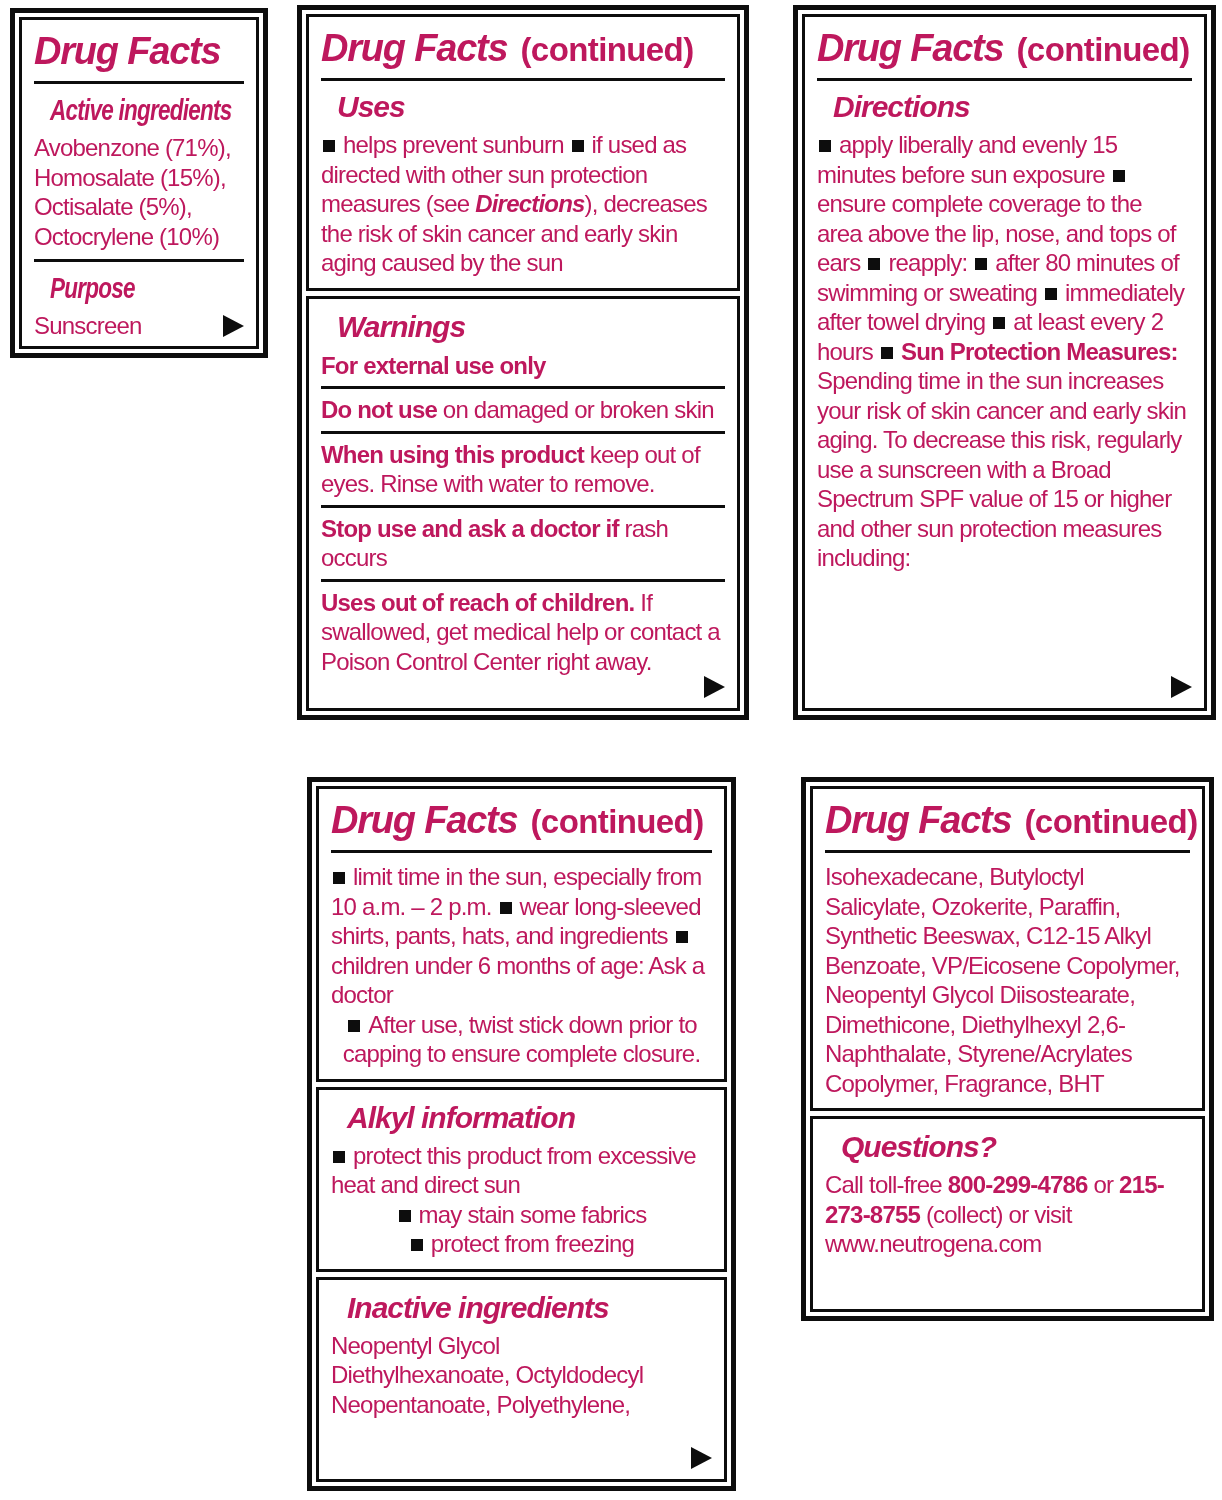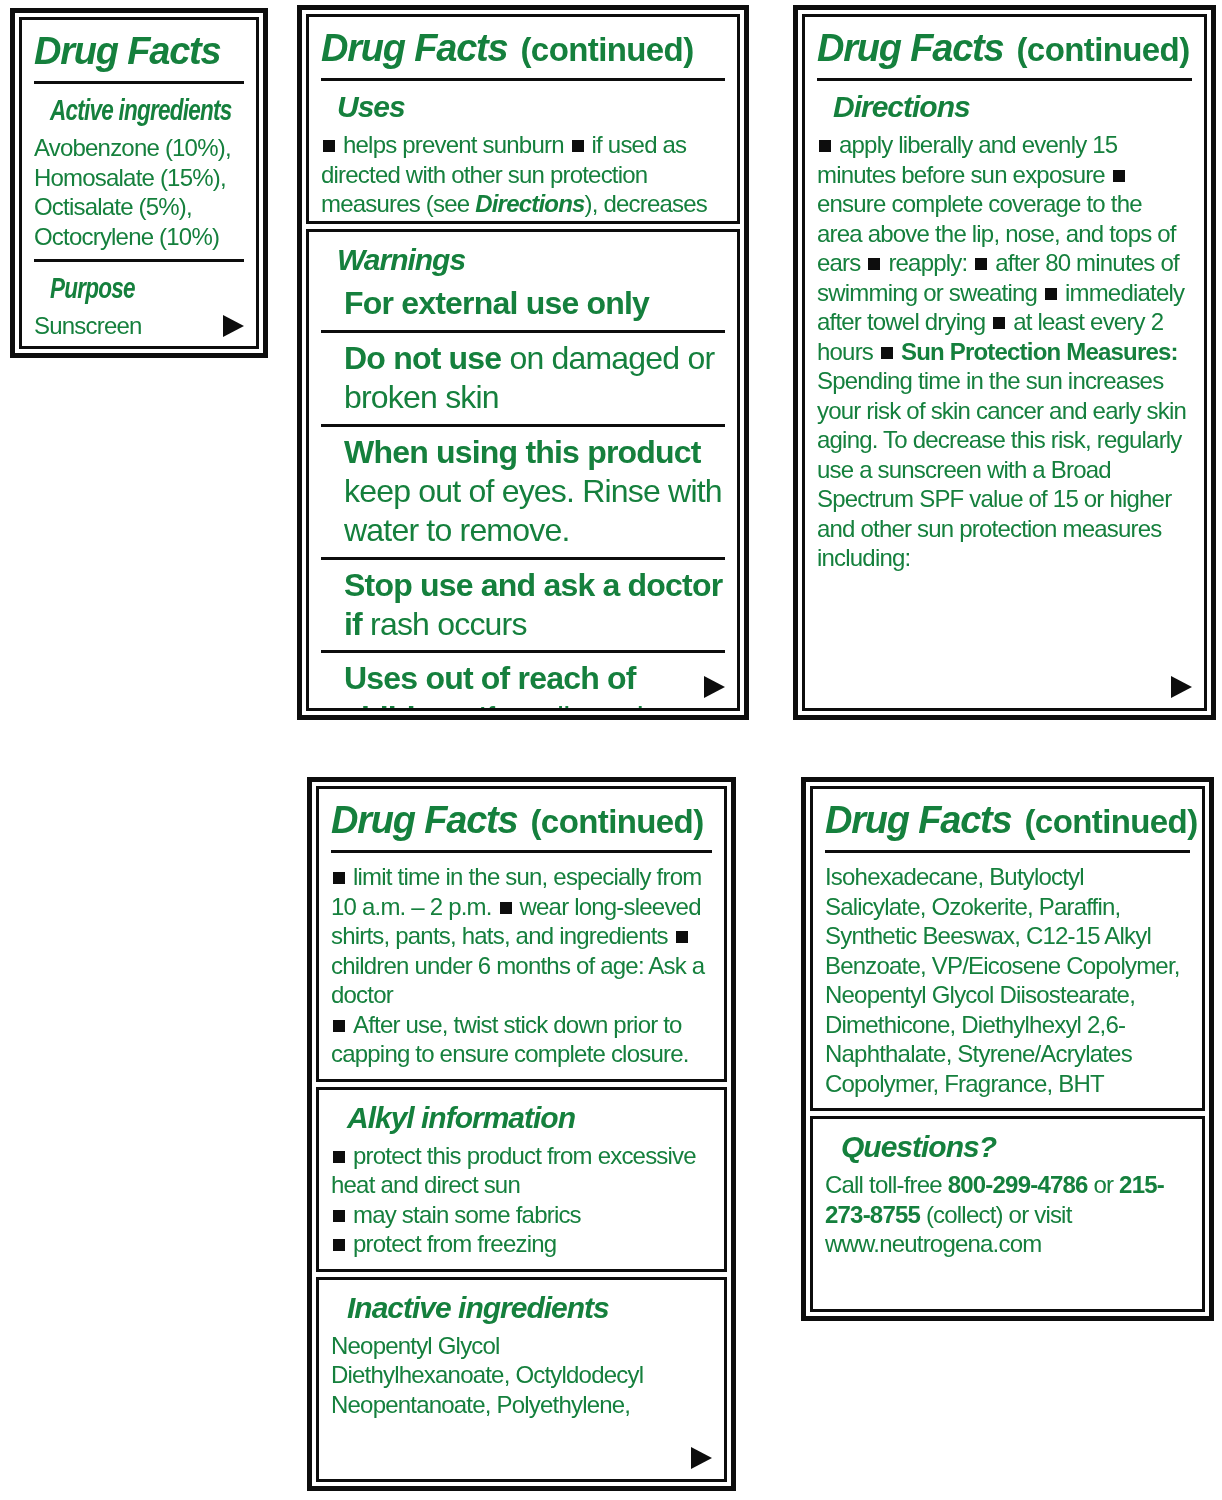--- a/index.html
+++ b/index.html
@@ -1,18 +1,18 @@
 <!DOCTYPE html>
 <html><head>
 <meta charset="utf-8">
 <style>
   html,body { margin:0; padding:0; background:#ffffff; }
   .page {
     position:relative; width:1222px; height:1500px; background:#ffffff;
-    font-family:"Liberation Sans", sans-serif; color:#15803d;
+    font-family:"Liberation Sans", sans-serif; color:#be185d;
   }
   .panel {
     position:absolute; box-sizing:border-box; background:#ffffff;
     border:5px solid #0d0d0d; padding:4px;
     display:flex; flex-direction:column; gap:5px;
   }
   .ibox {
     position:relative; box-sizing:border-box; overflow:hidden;
     border:3px solid #0d0d0d; background:#ffffff; padding:8px 12px 10px 12px;
   }
@@ -32,24 +32,24 @@
   .condense { display:inline-block; white-space:nowrap; transform:scaleX(0.75); transform-origin:0 50%; }
 
   .bt { font-size:24px; letter-spacing:-0.8px; line-height:1.23; }
   .b  { font-weight:bold; }
   .bi { font-weight:bold; font-style:italic; }
 
   .sq {
     display:inline-block; width:12px; height:12px; background:#0d0d0d;
     margin:0 8px 1px 2px; vertical-align:baseline;
   }
-  .run { display:inline; }
+  .run { display:inline;text-align:center; }
   .run-block { display:block; }
 
-  .witem { font-size:32px; letter-spacing:-0.8px; line-height:1.23; padding:1px 0 4px 0;margin-left:23px; }
+  .witem { font-size:24px; letter-spacing:-0.8px; line-height:1.23; padding:1px 0 4px 0; }
   .wsep  { height:3px; background:#0d0d0d; margin:2px 0 5px 0; }
 
   .arrow {
     position:absolute; right:12px; bottom:10px; width:0; height:0;
     border-top:11px solid transparent; border-bottom:11px solid transparent;
     border-left:21px solid #0d0d0d;
   }
   .arrow-inline {
     display:inline-block; width:0; height:0;
     border-top:11px solid transparent; border-bottom:11px solid transparent;
@@ -62,21 +62,21 @@
 
 <div class="page">
 
   <div class="panel" id="p1">
     <div class="ibox grow">
       <div class="df-header">
         <span class="df-title">Drug Facts</span>
       </div>
       <div class="hrule"></div>
       <div class="sec-h"><span class="condense">Active ingredients</span></div>
-      <div class="bt">Avobenzone (10%),</div>
+      <div class="bt">Avobenzone (71%),</div>
       <div class="bt">Homosalate (15%),</div>
       <div class="bt">Octisalate (5%),</div>
       <div class="bt">Octocrylene (10%)</div>
       <div class="hrule"></div>
       <div class="sec-h"><span class="condense">Purpose</span></div>
       <div class="purpose-row">
         <span class="bt">Sunscreen</span>
         <span class="arrow-inline"></span>
       </div>
     </div>

